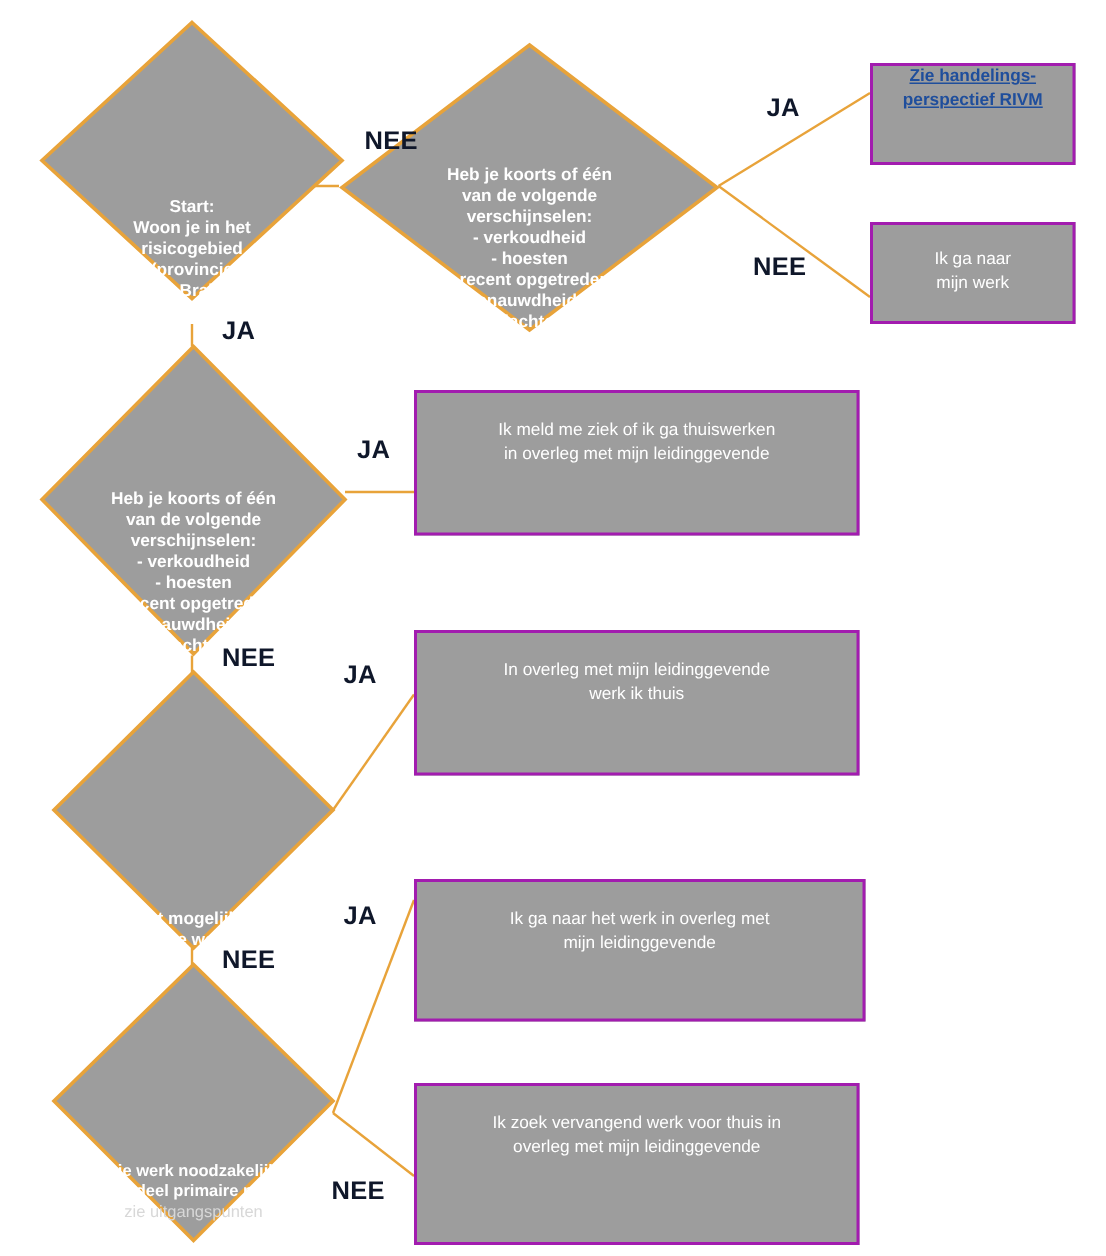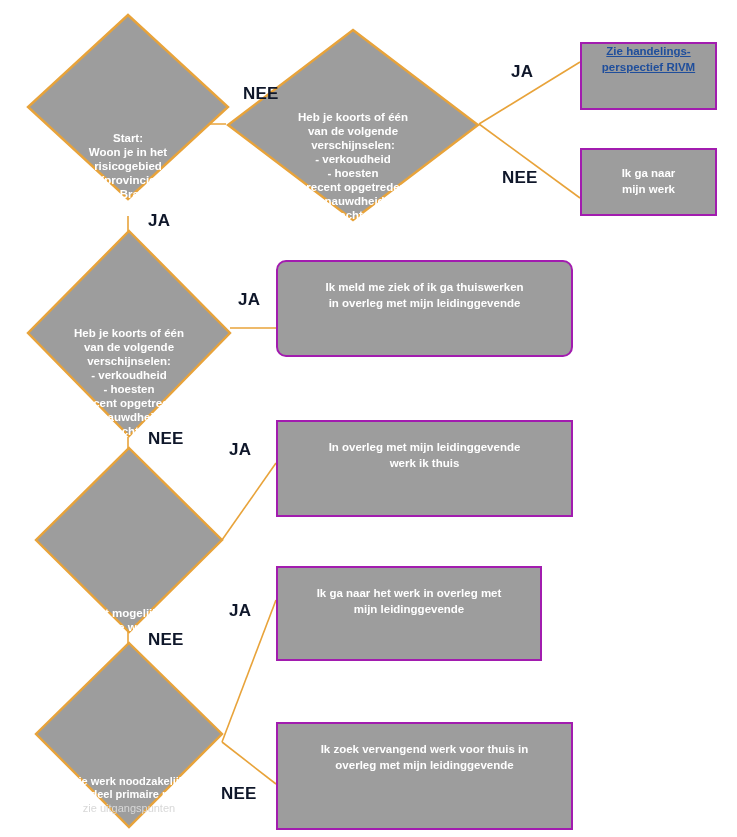--- a/index.html
+++ b/index.html
@@ -61,21 +61,21 @@
     position: absolute;
     box-sizing: border-box;
     background: #9d9d9d;
     border: 2px solid #a21caf;
     display: flex;
     justify-content: center;
     text-align: center;
   }
   .box .btext {
     color: #ffffff;
-    font-weight: bold;
+    font-weight: normal;
     line-height: 1.35;
     white-space: pre-line;
     padding: 0 8px;
   }
   .box.top-align .btext { margin-top: 18px; }
   .box.mid-align  .btext { margin-top: auto; margin-bottom: auto; }
   .box .blink {
     color: #1f4e9c;
     text-decoration: underline;
     font-weight: bold;
@@ -186,31 +186,31 @@
   <div class="box mid-align" style="left:580px; top:42px; width:137px; height:68px; font-size:11.5px;">
     <span class="blink">Zie handelings-
 perspectief RIVM</span>
   </div>
 
   <div class="box mid-align" style="left:580px; top:148px; width:137px; height:68px; font-size:11.5px;">
     <span class="btext">Ik ga naar
 mijn werk</span>
   </div>
 
-  <div class="box top-align" style="left:276px; top:260px; width:297px; height:97px; font-size:11.5px;border-radius:10px;">
+  <div class="box top-align" style="left:276px; top:260px; width:297px; height:97px; font-size:11.5px;">
     <span class="btext">Ik meld me ziek of ik ga thuiswerken
 in overleg met mijn leidinggevende</span>
   </div>
 
   <div class="box top-align" style="left:276px; top:420px; width:297px; height:97px; font-size:11.5px;">
     <span class="btext">In overleg met mijn leidinggevende
 werk ik thuis</span>
   </div>
 
-  <div class="box top-align" style="left:276px; top:566px; width:266px; height:95px; font-size:11.5px;">
+  <div class="box top-align" style="left:276px; top:586px; width:301px; height:95px; font-size:11.5px;">
     <span class="btext">Ik ga naar het werk in overleg met
 mijn leidinggevende</span>
   </div>
 
   <div class="box top-align" style="left:276px; top:722px; width:297px; height:108px; font-size:11.5px;">
     <span class="btext">Ik zoek vervangend werk voor thuis in
 overleg met mijn leidinggevende</span>
   </div>
 
   <span class="edge-label" style="left:243px; top:84px;">NEE</span>

